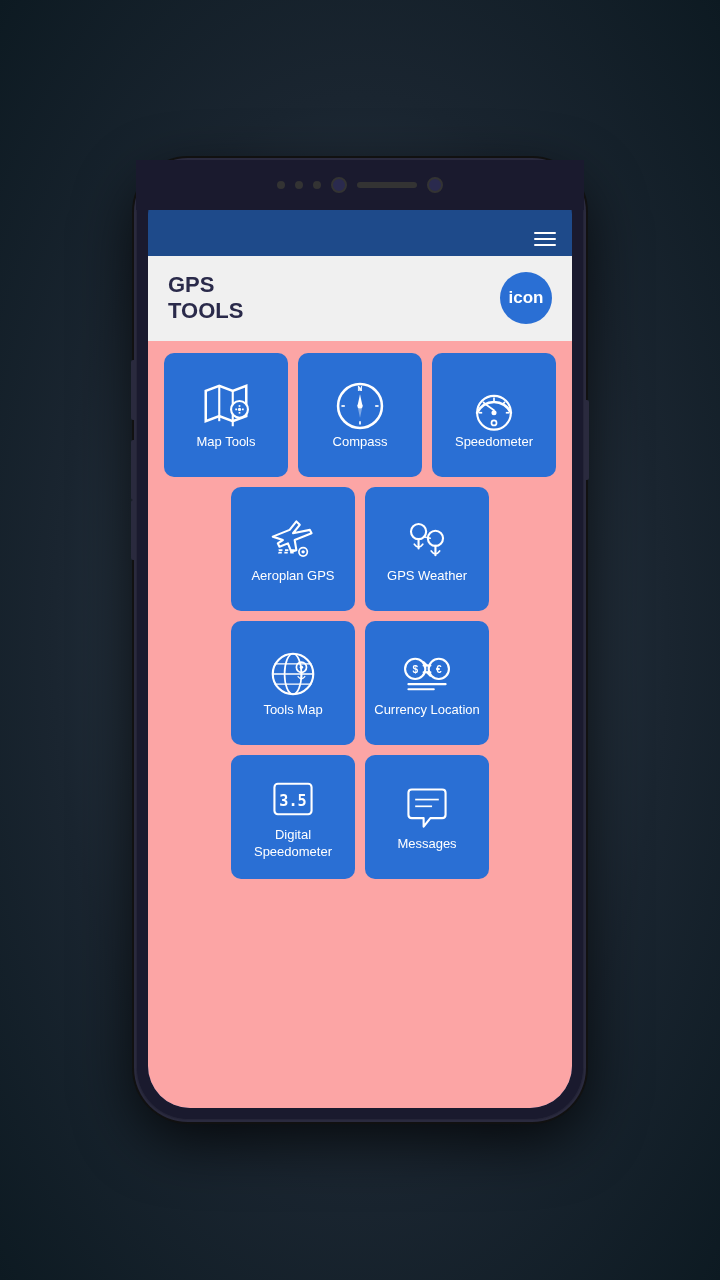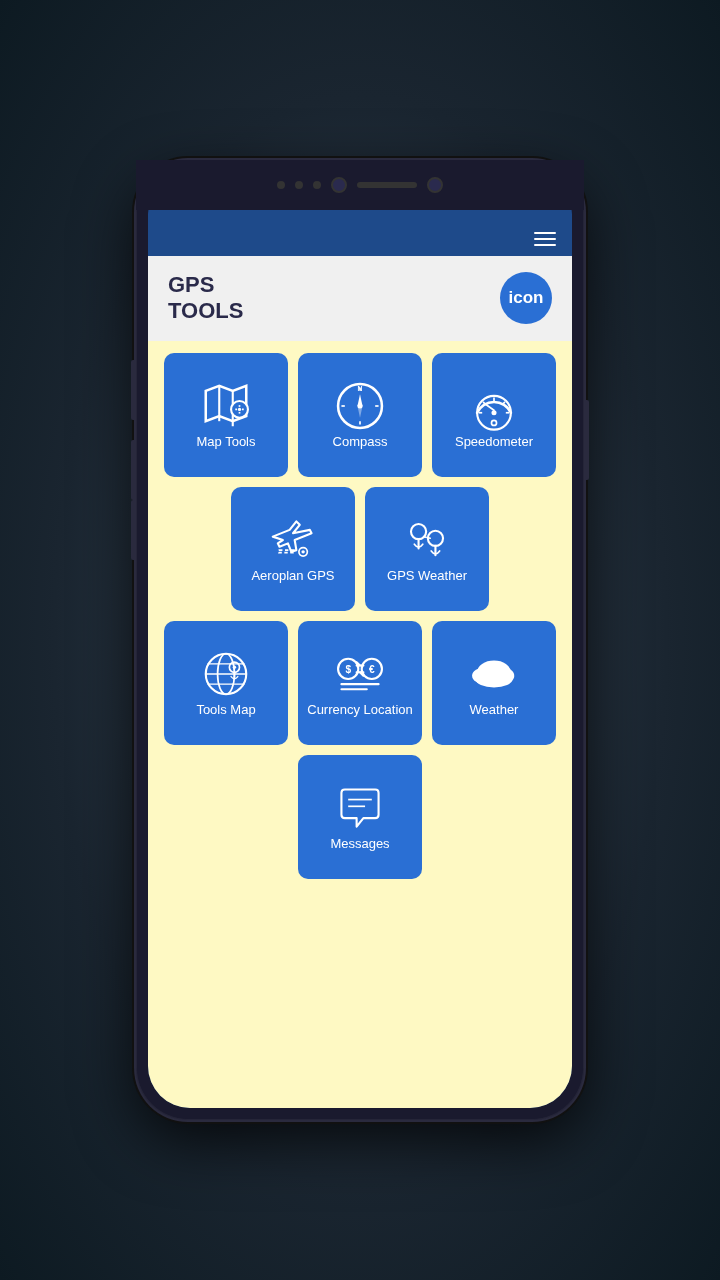--- a/index.html
+++ b/index.html
@@ -100,21 +100,21 @@
       border-radius: 3px;
     }
 
     
     .app-container {
       position: absolute;
       top: 50px;
       left: 0;
       right: 0;
       bottom: 0;
-      background: #fef9c3;
+      background: #fca5a5;
       display: flex;
       flex-direction: column;
     }
 
     
     .app-header {
       background: #f0f0f0;
       padding: 16px 20px;
       display: flex;
       align-items: center;
@@ -358,32 +358,30 @@
               <path d="M28 22 L36 22" stroke="white" stroke-width="2.5" stroke-linecap="round"></path>
               <path d="M32 22 L28 18" stroke="white" stroke-width="2.5" stroke-linecap="round"></path>
               <path d="M36 30 L28 30" stroke="white" stroke-width="2.5" stroke-linecap="round"></path>
               <path d="M32 30 L36 34" stroke="white" stroke-width="2.5" stroke-linecap="round"></path>
               <line x1="10" y1="44" x2="54" y2="44" stroke="white" stroke-width="2.5" stroke-linecap="round"></line>
               <line x1="10" y1="50" x2="40" y2="50" stroke="white" stroke-width="2.5" stroke-linecap="round"></line>
             </svg>
             <span class="grid-item-label">Currency Location</span>
           </div>
 
-          <div class="grid-item">
-            <svg class="icon-svg" viewBox="0 0 64 64">
-              <ellipse cx="32" cy="30" rx="20" ry="14" fill="white"></ellipse>
-              <ellipse cx="22" cy="34" rx="16" ry="10" fill="white"></ellipse>
-              <ellipse cx="42" cy="34" rx="14" ry="10" fill="white"></ellipse>
-              <ellipse cx="32" cy="38" rx="22" ry="10" fill="white"></ellipse>
-            </svg>
-            <span class="grid-item-label">Weather</span>
-          </div>
         </div>
 
         <div class="bottom-row">
+          <div class="grid-item">
+            <svg class="icon-svg" viewBox="0 0 64 64">
+              <rect x="10" y="14" width="44" height="36" rx="4" fill="none" stroke="white" stroke-width="2.5"></rect>
+              <text x="32" y="40" fill="white" font-size="18" text-anchor="middle" font-weight="bold" font-family="monospace">3.5</text>
+            </svg>
+            <span class="grid-item-label">Digital Speedometer</span>
+          </div>
 
           <div class="grid-item">
             <svg class="icon-svg" viewBox="0 0 64 64">
               <path d="M10 14 Q10 10 14 10 L50 10 Q54 10 54 14 L54 40 Q54 44 50 44 L36 44 L28 54 L28 44 L14 44 Q10 44 10 40 Z" fill="none" stroke="white" stroke-width="2.5" stroke-linejoin="round"></path>
               <line x1="18" y1="22" x2="46" y2="22" stroke="white" stroke-width="2"></line>
               <line x1="18" y1="30" x2="38" y2="30" stroke="white" stroke-width="2"></line>
             </svg>
             <span class="grid-item-label">Messages</span>
           </div>
         </div>

